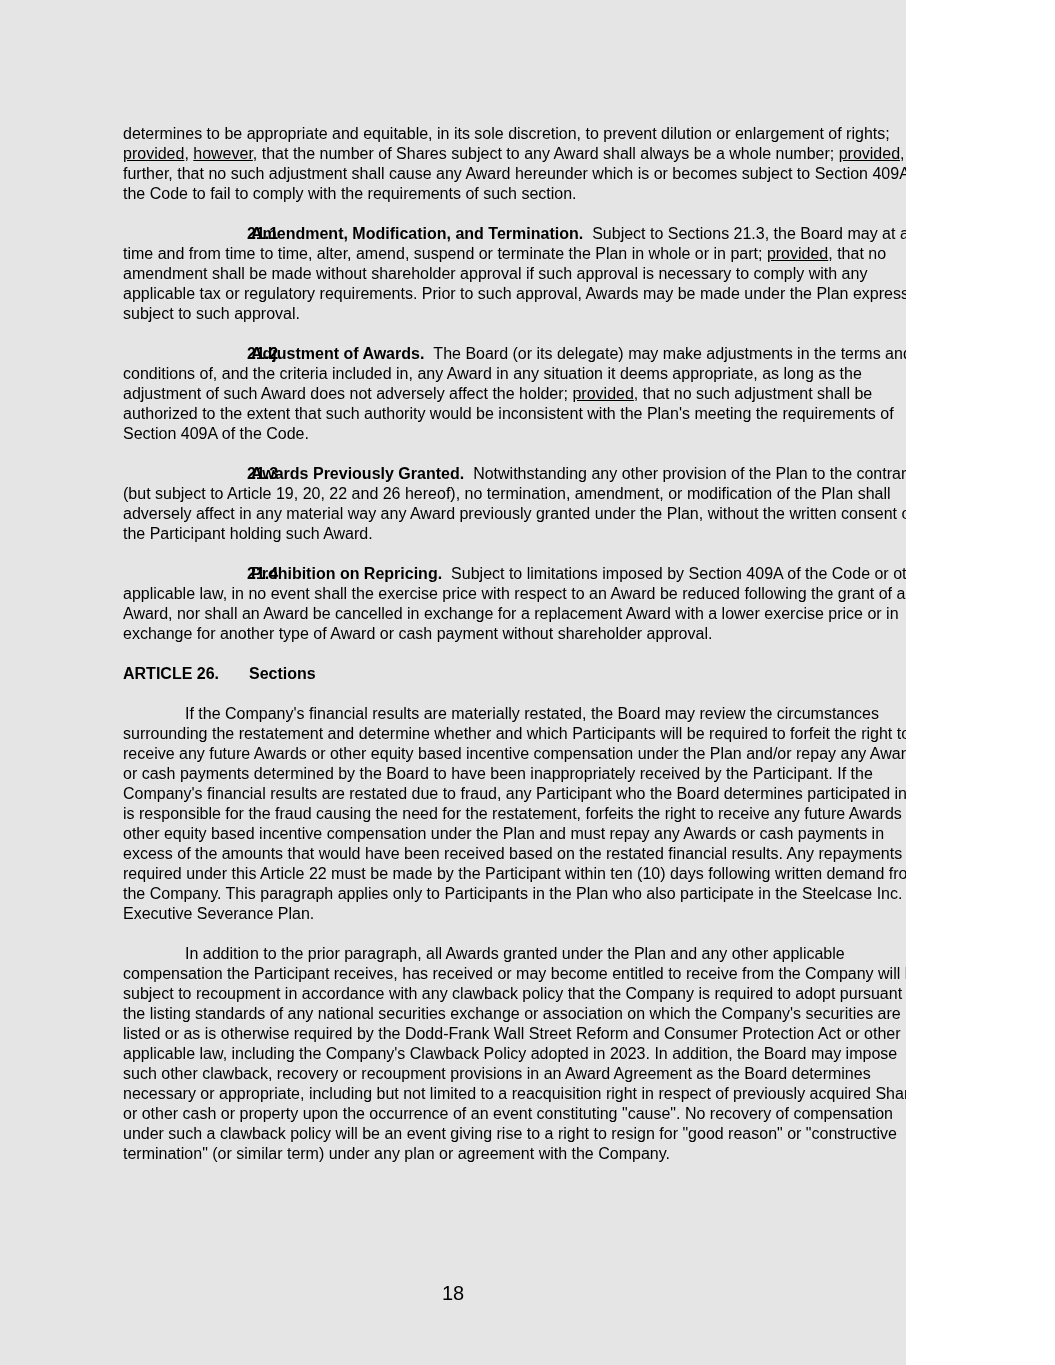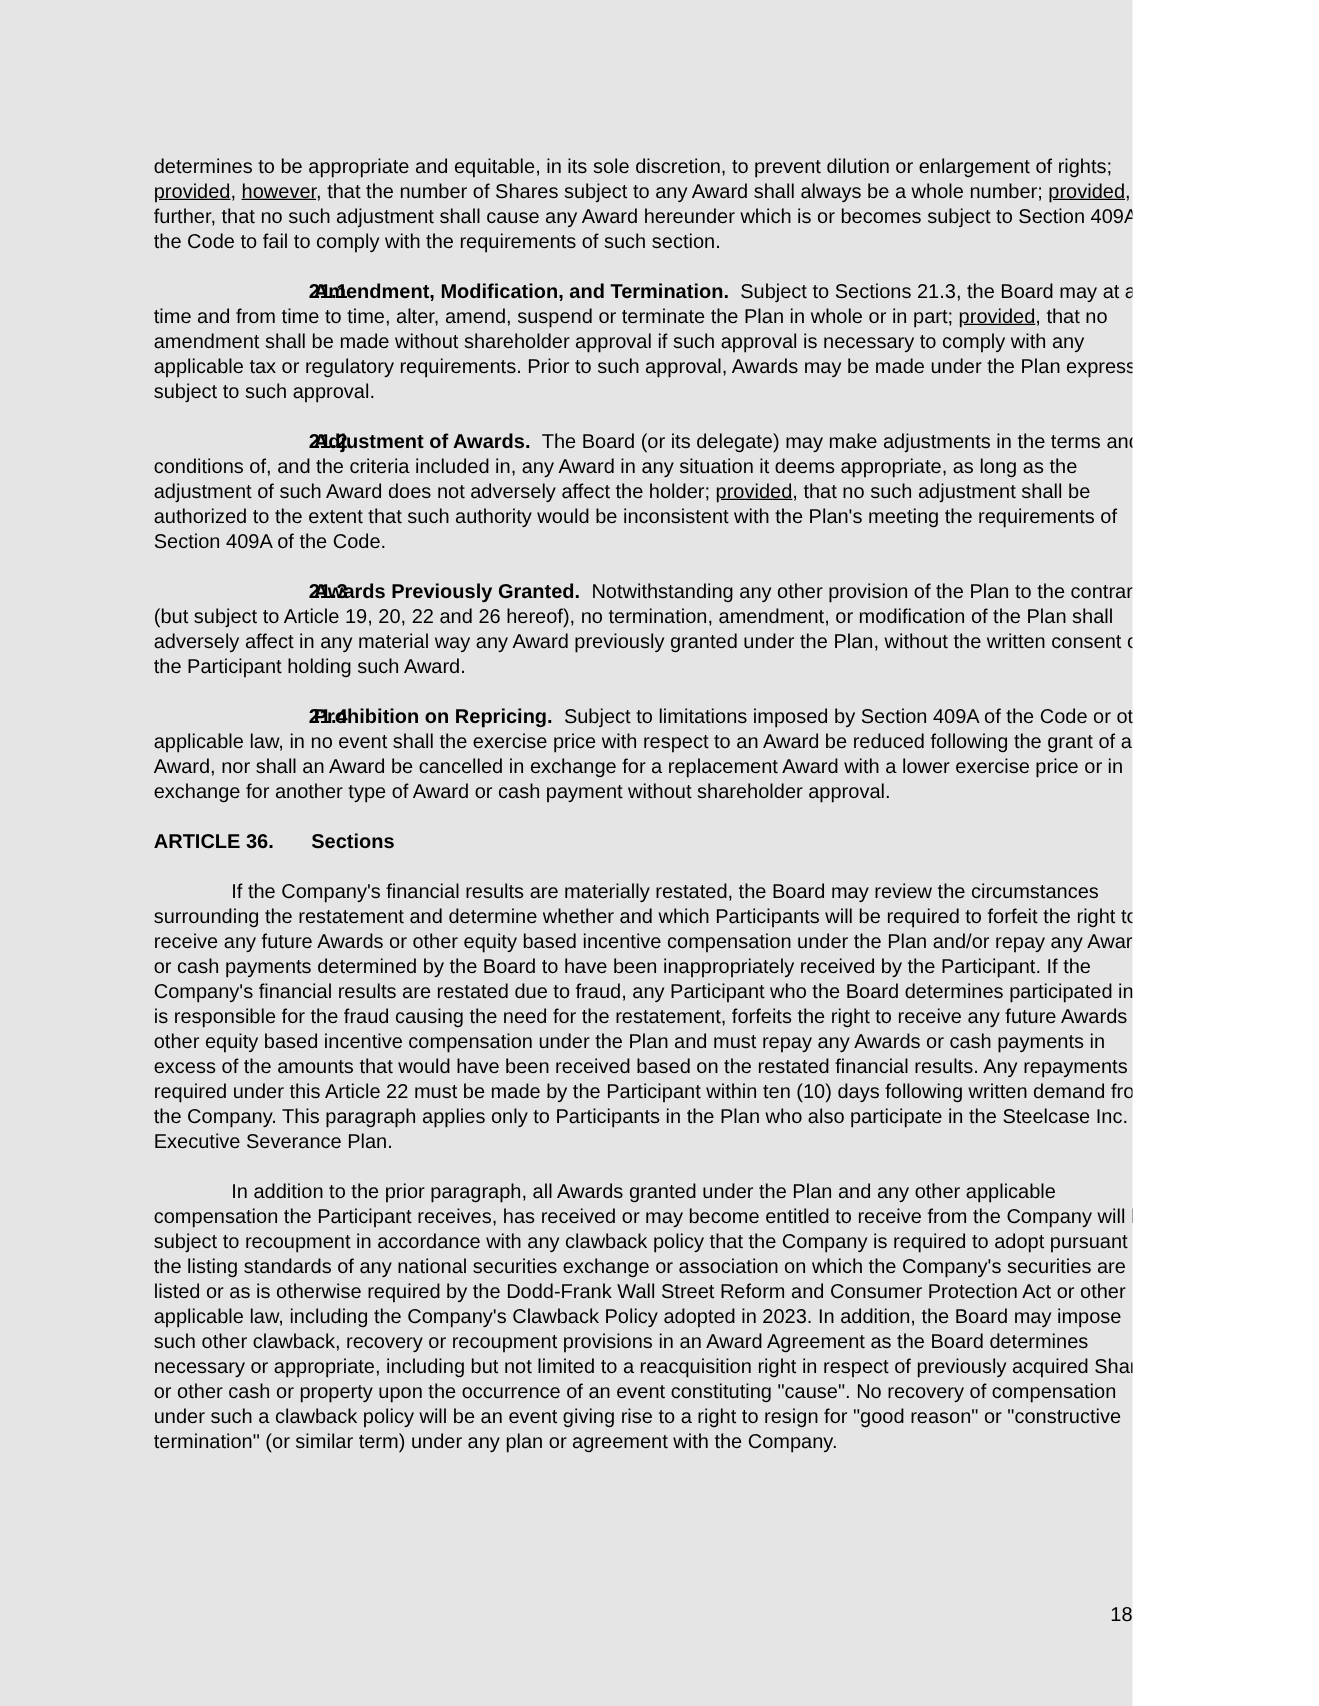--- a/index.html
+++ b/index.html
@@ -29,43 +29,43 @@
   .article { font-weight: bold; }
   .article-label { display: inline-block; width: 126px; font-weight: bold; }
   .sec-num { display: inline-block; width: 66px; font-weight: bold; }
   .sec-title { font-weight: bold; margin-right: 9px; }
   .u { text-decoration: underline; }
   .page-number {
     position: absolute;
     left: 0;
     right: 0;
     top: 1283px;
-    text-align: right;
-    font-size: 16px;
+    text-align: center;
+    font-size: 20px;
     line-height: 20px;
   }
 </style>
 </head>
 <body>
 
 <main class="page">
   <section class="content">
 
     <p class="para"><span>determines to be appropriate and equitable, in its sole discretion, to prevent dilution or enlargement of rights; </span><span class="u">provided</span><span>, </span><span class="u">however</span><span>, that the number of Shares subject to any Award shall always be a whole number; </span><span class="u">provided</span><span>, further, that no such adjustment shall cause any Award hereunder which is or becomes subject to Section 409A of the Code to fail to comply with the requirements of such section.</span></p>
 
 
     <p class="para indent"><span class="sec-num">21.1</span><span class="sec-title">Amendment, Modification, and Termination.</span><span>Subject to Sections 21.3, the Board may at any time and from time to time, alter, amend, suspend or terminate the Plan in whole or in part; </span><span class="u">provided</span><span>, that no amendment shall be made without shareholder approval if such approval is necessary to comply with any applicable tax or regulatory requirements. Prior to such approval, Awards may be made under the Plan expressly subject to such approval.</span></p>
 
     <p class="para indent"><span class="sec-num">21.2</span><span class="sec-title">Adjustment of Awards.</span><span>The Board (or its delegate) may make adjustments in the terms and conditions of, and the criteria included in, any Award in any situation it deems appropriate, as long as the adjustment of such Award does not adversely affect the holder; </span><span class="u">provided</span><span>, that no such adjustment shall be authorized to the extent that such authority would be inconsistent with the Plan's meeting the requirements of Section 409A of the Code.</span></p>
 
     <p class="para indent"><span class="sec-num">21.3</span><span class="sec-title">Awards Previously Granted.</span><span>Notwithstanding any other provision of the Plan to the contrary (but subject to Article 19, 20, 22 and 26 hereof), no termination, amendment, or modification of the Plan shall adversely affect in any material way any Award previously granted under the Plan, without the written consent of the Participant holding such Award.</span></p>
 
     <p class="para indent"><span class="sec-num">21.4</span><span class="sec-title">Prohibition on Repricing.</span><span>Subject to limitations imposed by Section 409A of the Code or other applicable law, in no event shall the exercise price with respect to an Award be reduced following the grant of an Award, nor shall an Award be cancelled in exchange for a replacement Award with a lower exercise price or in exchange for another type of Award or cash payment without shareholder approval.</span></p>
 
-    <p class="para article"><span class="article-label">ARTICLE 36.</span><span>Sections</span></p>
+    <p class="para article"><span class="article-label">ARTICLE 26.</span><span>Sections</span></p>
 
     <p class="para indent"><span>If the Company's financial results are materially restated, the Board may review the circumstances surrounding the restatement and determine whether and which Participants will be required to forfeit the right to receive any future Awards or other equity based incentive compensation under the Plan and/or repay any Awards or cash payments determined by the Board to have been inappropriately received by the Participant. If the Company's financial results are restated due to fraud, any Participant who the Board determines participated in or is responsible for the fraud causing the need for the restatement, forfeits the right to receive any future Awards or other equity based incentive compensation under the Plan and must repay any Awards or cash payments in excess of the amounts that would have been received based on the restated financial results. Any repayments required under this Article 22 must be made by the Participant within ten (10) days following written demand from the Company. This paragraph applies only to Participants in the Plan who also participate in the Steelcase Inc. Executive Severance Plan.</span></p>
 
     <p class="para indent"><span>In addition to the prior paragraph, all Awards granted under the Plan and any other applicable compensation the Participant receives, has received or may become entitled to receive from the Company will be subject to recoupment in accordance with any clawback policy that the Company is required to adopt pursuant to the listing standards of any national securities exchange or association on which the Company's securities are listed or as is otherwise required by the Dodd-Frank Wall Street Reform and Consumer Protection Act or other applicable law, including the Company's Clawback Policy adopted in 2023. In addition, the Board may impose such other clawback, recovery or recoupment provisions in an Award Agreement as the Board determines necessary or appropriate, including but not limited to a reacquisition right in respect of previously acquired Shares or other cash or property upon the occurrence of an event constituting "cause". No recovery of compensation under such a clawback policy will be an event giving rise to a right to resign for "good reason" or "constructive termination" (or similar term) under any plan or agreement with the Company.</span></p>
 
   </section>
 
   <div class="page-number">18</div>
 </main>
 

